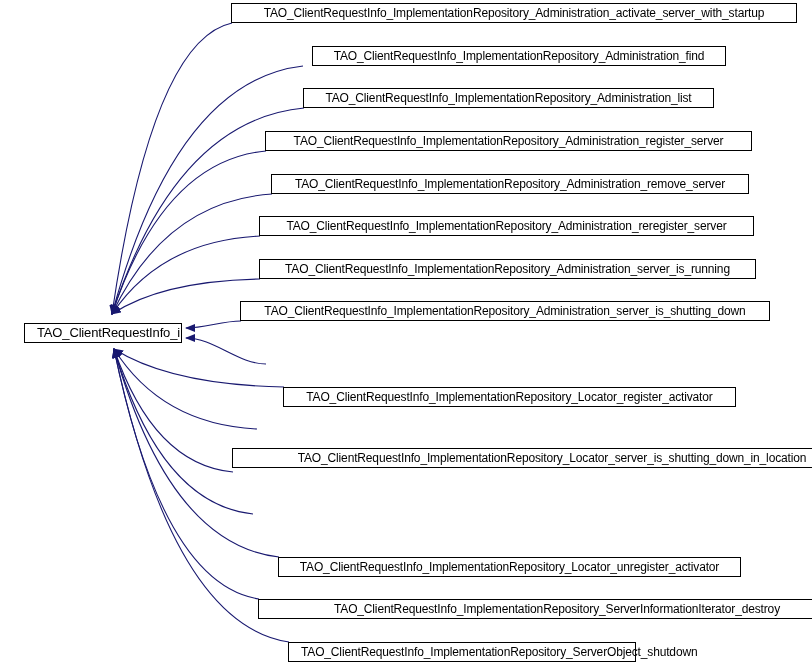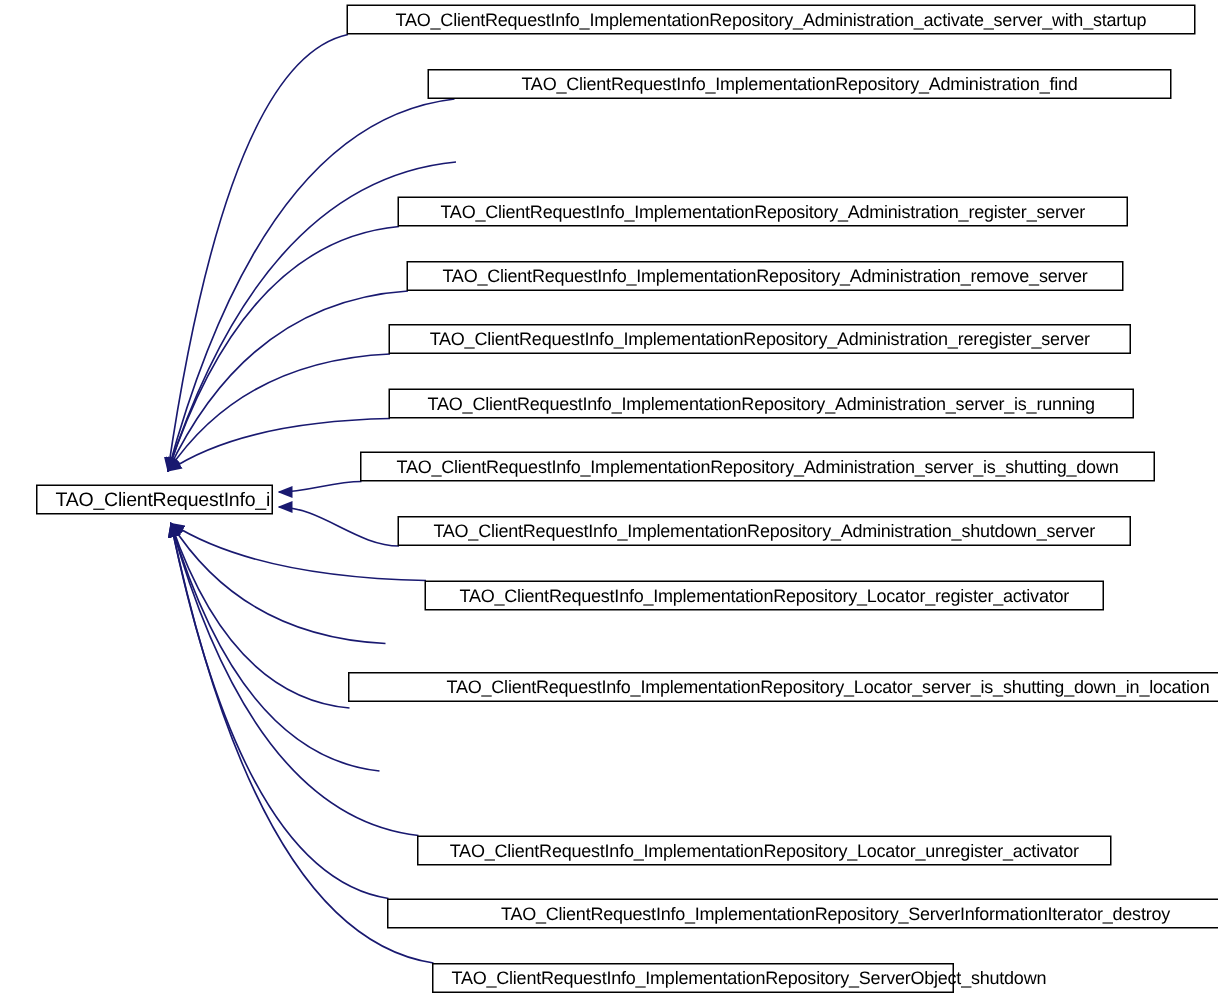--- a/index.html
+++ b/index.html
@@ -73,26 +73,26 @@
         <path d="M 253 514 C 190.45 507.4 , 144.58 451.3 , 114 349"></path>
         <path d="M 279 557 C 204.75 548.68 , 150.3 477.96000000000004 , 114 349"></path>
         <path d="M 259 599 C 193.75 589 , 145.9 504 , 114 349"></path>
         <path d="M 289 642 C 210.25 630.28 , 152.5 530.66 , 114 349"></path>
       </g>
   </svg>
 
   <div class="node-box root" style="left: 24px; top: 323px; width: 158px;">TAO_ClientRequestInfo_i</div>
 
   <div class="node-box" style="left: 231px; top: 3px; width: 566px;">TAO_ClientRequestInfo_ImplementationRepository_Administration_activate_server_with_startup</div>
-  <div class="node-box" style="left: 285px; top: 46px; width: 496px;">TAO_ClientRequestInfo_ImplementationRepository_Administration_find</div>
+  <div class="node-box" style="left: 312px; top: 46px; width: 414px;">TAO_ClientRequestInfo_ImplementationRepository_Administration_find</div>
+  <div class="node-box" style="left: 303px; top: 88px; width: 411px;">TAO_ClientRequestInfo_ImplementationRepository_Administration_list</div>
   <div class="node-box" style="left: 265px; top: 131px; width: 487px;">TAO_ClientRequestInfo_ImplementationRepository_Administration_register_server</div>
   <div class="node-box" style="left: 271px; top: 174px; width: 478px;">TAO_ClientRequestInfo_ImplementationRepository_Administration_remove_server</div>
   <div class="node-box" style="left: 259px; top: 216px; width: 495px;">TAO_ClientRequestInfo_ImplementationRepository_Administration_reregister_server</div>
   <div class="node-box" style="left: 259px; top: 259px; width: 497px;">TAO_ClientRequestInfo_ImplementationRepository_Administration_server_is_running</div>
   <div class="node-box" style="left: 240px; top: 301px; width: 530px;">TAO_ClientRequestInfo_ImplementationRepository_Administration_server_is_shutting_down</div>
-  <div class="node-box" style="left: 265px; top: 344px; width: 489px;">TAO_ClientRequestInfo_ImplementationRepository_Administration_shutdown_server</div>
   <div class="node-box" style="left: 283px; top: 387px; width: 453px;">TAO_ClientRequestInfo_ImplementationRepository_Locator_register_activator</div>
   <div class="node-box" style="left: 232px; top: 448px; width: 640px;">TAO_ClientRequestInfo_ImplementationRepository_Locator_server_is_shutting_down_in_location</div>
   <div class="node-box" style="left: 278px; top: 557px; width: 463px;">TAO_ClientRequestInfo_ImplementationRepository_Locator_unregister_activator</div>
   <div class="node-box" style="left: 258px; top: 599px; width: 598px;">TAO_ClientRequestInfo_ImplementationRepository_ServerInformationIterator_destroy</div>
   <div class="node-box" style="left: 288px; top: 642px; width: 348px;">TAO_ClientRequestInfo_ImplementationRepository_ServerObject_shutdown</div>
 
 </div>
 
 </body></html>

